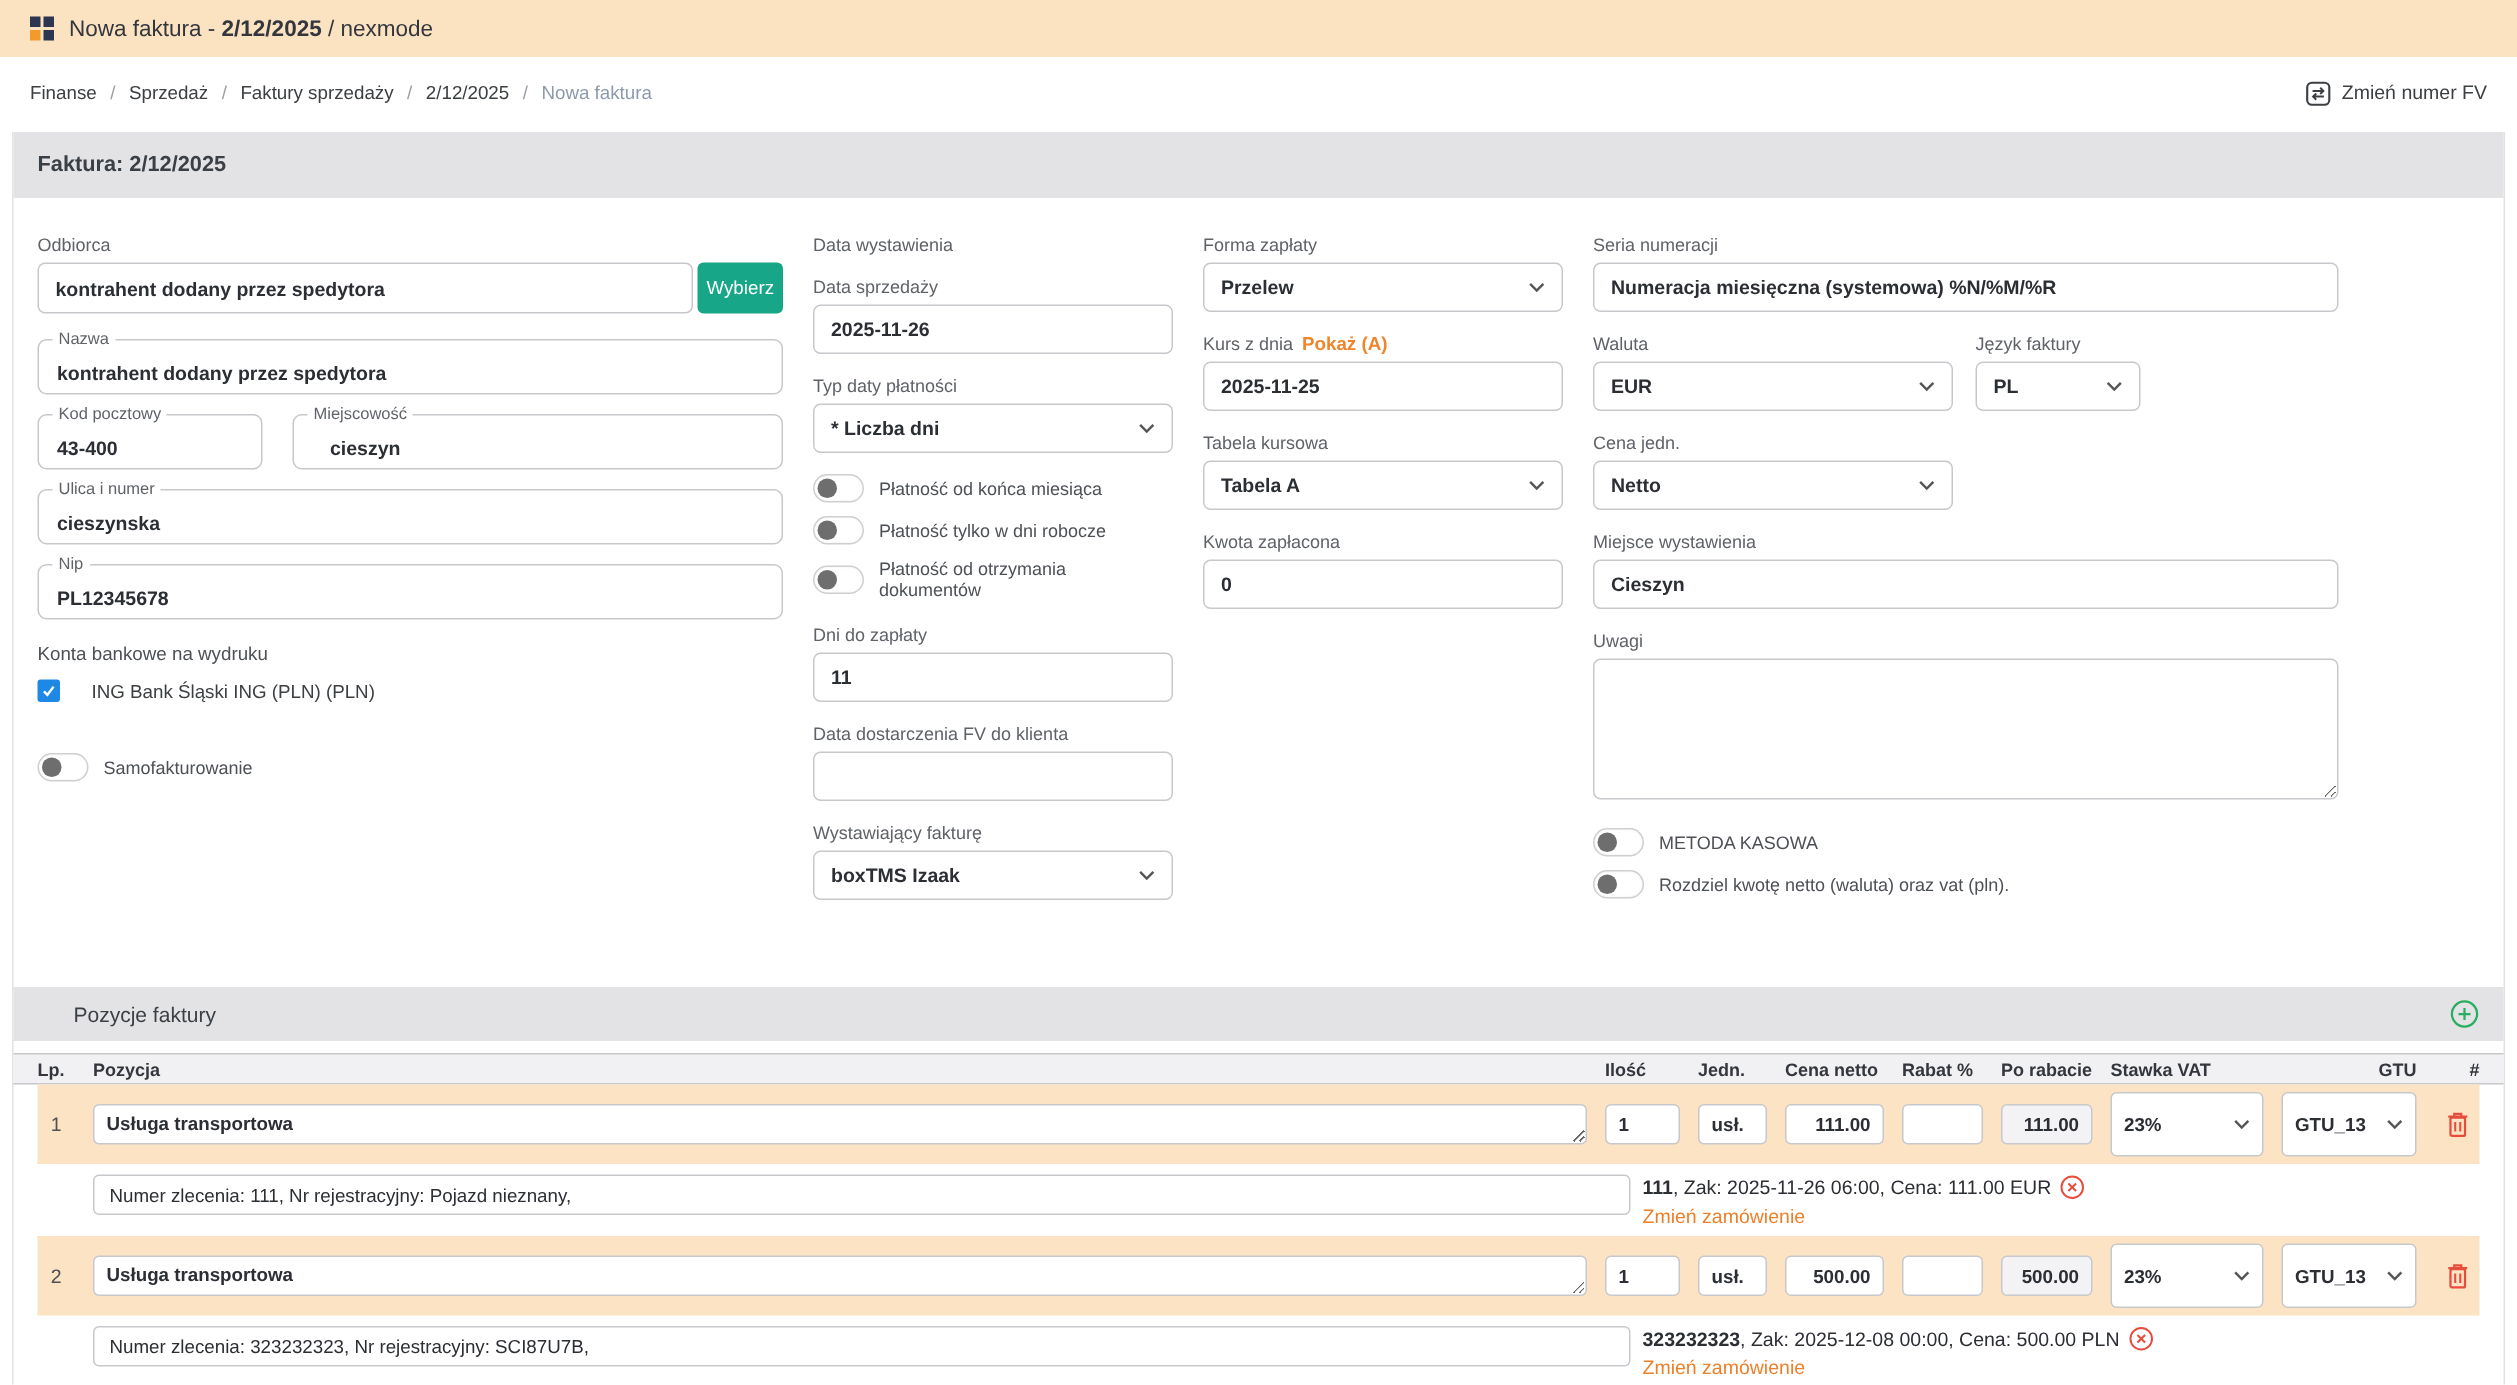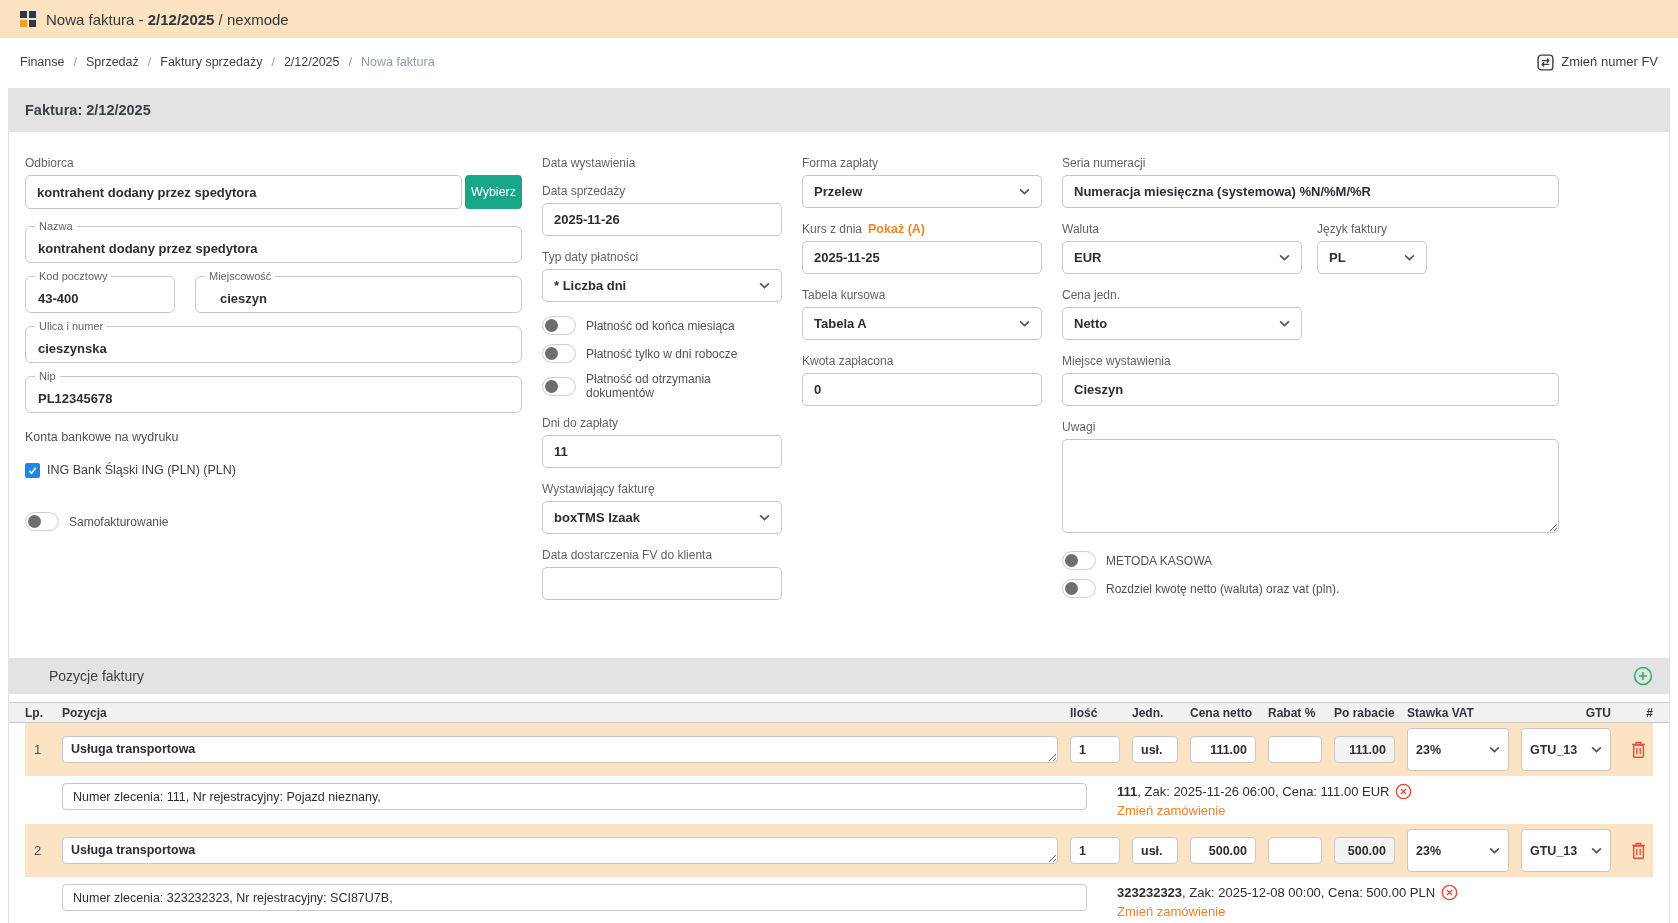--- a/index.html
+++ b/index.html
@@ -38,21 +38,21 @@
   .outlined .notch { position:absolute; top:-7px; left:9px; background:#fff; padding:0 4px; font-size:11px; color:#5f6368; }
   .outlined .oval { font-size:13px; font-weight:bold; color:#2b2e33; }
 
   .odbiorca-row { display:flex; gap:3px; margin-bottom:17px; }
   .wybierz { flex:none; width:57px; height:34px; background:#18a689; border:none; border-radius:4px; color:#fff; font-size:12.5px; font-family:"Liberation Sans", sans-serif; cursor:pointer; }
   .two-col { display:flex; gap:20px; }
   .two-col .w150 { width:150px; flex:none; }
   .two-col .grow { flex:1;padding-left:24px; }
 
   .plain-label { font-size:12.5px; color:#4d5156; }
-  .chk-row { display:flex; align-items:flex-start; gap:7px; margin-top:18px; font-size:12.5px; color:#3c4043; }
+  .chk-row { display:flex; align-items:center; gap:21px; margin-top:8px; font-size:12.5px; color:#3c4043; }
   .chk { width:15px; height:15px; background:#1e88e5; border-radius:2px; flex:none; display:flex; align-items:center; justify-content:center; cursor:pointer; }
 
   .tog-row { display:flex; align-items:center; gap:10px; margin:9px 0; font-size:12px; color:#4d5156; }
   .toggle { width:34px; height:19px; flex:none; border:1px solid #cfcfcf; border-radius:10px; background:#fff; position:relative; cursor:pointer; box-shadow:inset 0 0 2px rgba(0,0,0,.06); }
   .toggle::after { content:''; position:absolute; left:2px; top:2px; width:13px; height:13px; border-radius:50%; background:#6e6e6e; }
   .tog-samofaktura { margin-top:34px; }
 
   .kurs-label { display:flex; gap:6px; align-items:center; margin-bottom:5px; }
   .kurs-label .lbl { font-size:12px; color:#5f6368; }
   .kurs-label .lnk { font-size:12.5px; font-weight:bold; color:#f0862b; cursor:pointer; }
@@ -73,21 +73,21 @@
   .thead .ta-r { text-align:right; }
   .item-main { background:#fbe3c3; padding:5px 0; }
   .lp-cell { text-align:center; font-size:13px; color:#4d5156; }
   .cell-input { height:27px; border:1px solid #c6c8cc; border-radius:4px; padding:0 8px; font-size:12.5px; font-weight:bold; color:#2b2e33; width:100%; background:#fff; font-family:"Liberation Sans", sans-serif; outline:none; }
   textarea.cell-input { resize:both; padding-top:5px; height:27px; overflow:hidden; }
   .num { text-align:right; }
   .ro { background:#f3f3f5; }
   .cell-sel { height:43px; border:1px solid #c6c8cc; border-radius:4px; padding:0 8px; display:flex; align-items:center; justify-content:space-between; font-size:12.5px; font-weight:bold; color:#2b2e33; background:#fff; cursor:pointer; }
   .trash { width:17px; height:19px; margin:0 auto; display:block; cursor:pointer; }
 
-  .item-sub { display:flex; align-items:flex-start; padding:7px 0 6px 37px; gap:30px; }
+  .item-sub { display:flex; align-items:flex-start; padding:7px 0 6px 37px; gap:8px; }
   .sub-input { width:1025px; flex:none; height:27px; border:1px solid #c6c8cc; border-radius:4px; padding:0 10px; font-size:12.5px; color:#2b2e33; font-family:"Liberation Sans", sans-serif; background:#fff; outline:none; }
   .sub-note { font-size:13px; color:#2b2e33; }
   .note-line { display:flex; align-items:center; gap:6px; }
   .note-line b { font-weight:bold; }
   .xcirc { width:17px; height:17px; cursor:pointer; }
   .order-link { font-size:13px; color:#ee7f28; margin-top:3px; cursor:pointer; display:inline-block; }
 </style>
 </head>
 <body>
 
@@ -206,31 +206,31 @@
       </div>
       <div class="tog-row">
         <span class="toggle"></span>
         <span>Płatność od otrzymania dokumentów</span>
       </div>
       <div class="f-group" style="margin-top:16px">
         <span class="f-label">Dni do zapłaty</span>
         <input class="t-input" value="11" style="">
       </div>
       <div class="f-group">
+        <span class="f-label">Data dostarczenia FV do klienta</span>
+        <input class="t-input" value="" style="">
+      </div>
+      <div class="f-group">
         <span class="f-label">Wystawiający fakturę</span>
         <div class="sel">
           <span>boxTMS Izaak</span>
           <svg class="chev" viewBox="0 0 10 6">
               <path d="M1 1l4 4 4-4" fill="none" stroke="#555" stroke-width="1.5"></path>
             </svg>
         </div>
-      </div>
-      <div class="f-group">
-        <span class="f-label">Data dostarczenia FV do klienta</span>
-        <input class="t-input" value="" style="">
       </div>
     </div>
 
     <div>
       <div class="f-group">
         <span class="f-label">Forma zapłaty</span>
         <div class="sel">
           <span>Przelew</span>
           <svg class="chev" viewBox="0 0 10 6">
               <path d="M1 1l4 4 4-4" fill="none" stroke="#555" stroke-width="1.5"></path>

